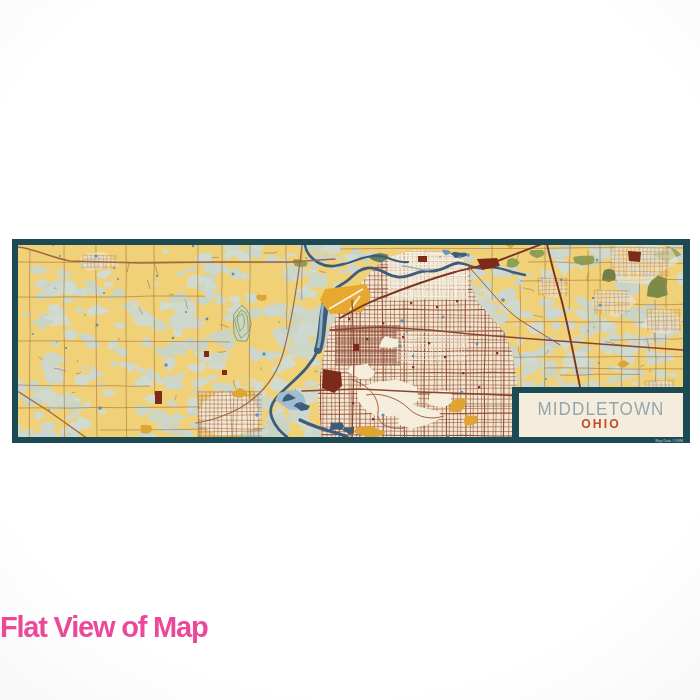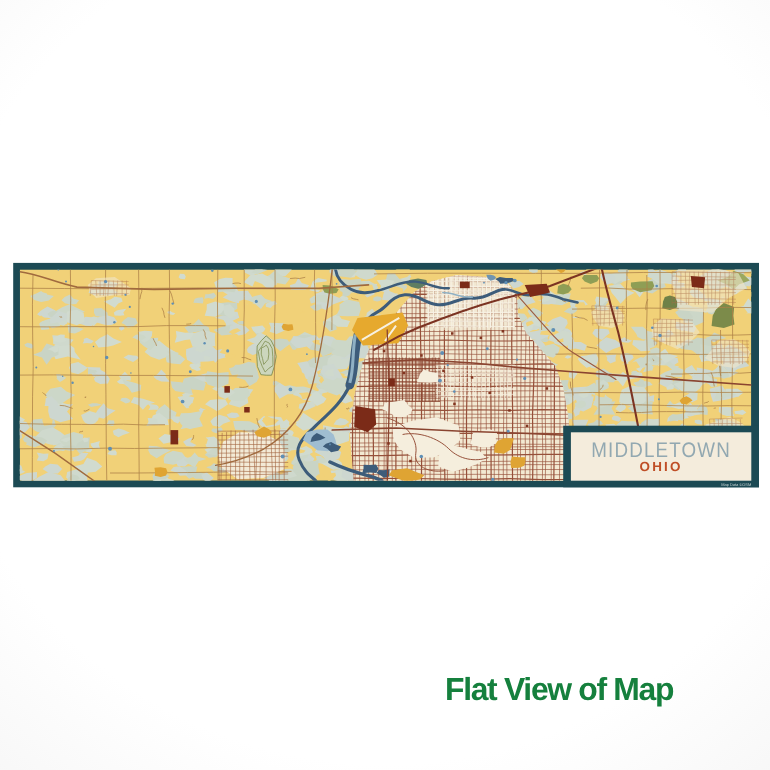--- a/index.html
+++ b/index.html
@@ -3,21 +3,21 @@
 <meta charset="utf-8">
 <style>
   html,body { margin:0; padding:0; }
   body {
     width:700px; height:700px; overflow:hidden; position:relative;
     background: radial-gradient(120% 115% at 50% 44%, #ffffff 48%, #e7e7e7 100%);
     font-family:"Liberation Sans", sans-serif;
   }
   .caption {
     position:absolute; left:0; top:613px; width:612px; line-height:1;
-    text-align:right; font-size:29px; font-weight:bold; color:#15803d;
+    text-align:left; font-size:29px; font-weight:bold; color:#ec4899;
     letter-spacing:-1.2px;
   }
 </style>
 </head>
 <body>
 
 <svg width="700" height="700" viewBox="0 0 700 700" style="position:absolute;left:0;top:0">
   <defs>
     <clipPath id="mapclip">
         <rect x="18" y="245" width="665" height="192"></rect>

